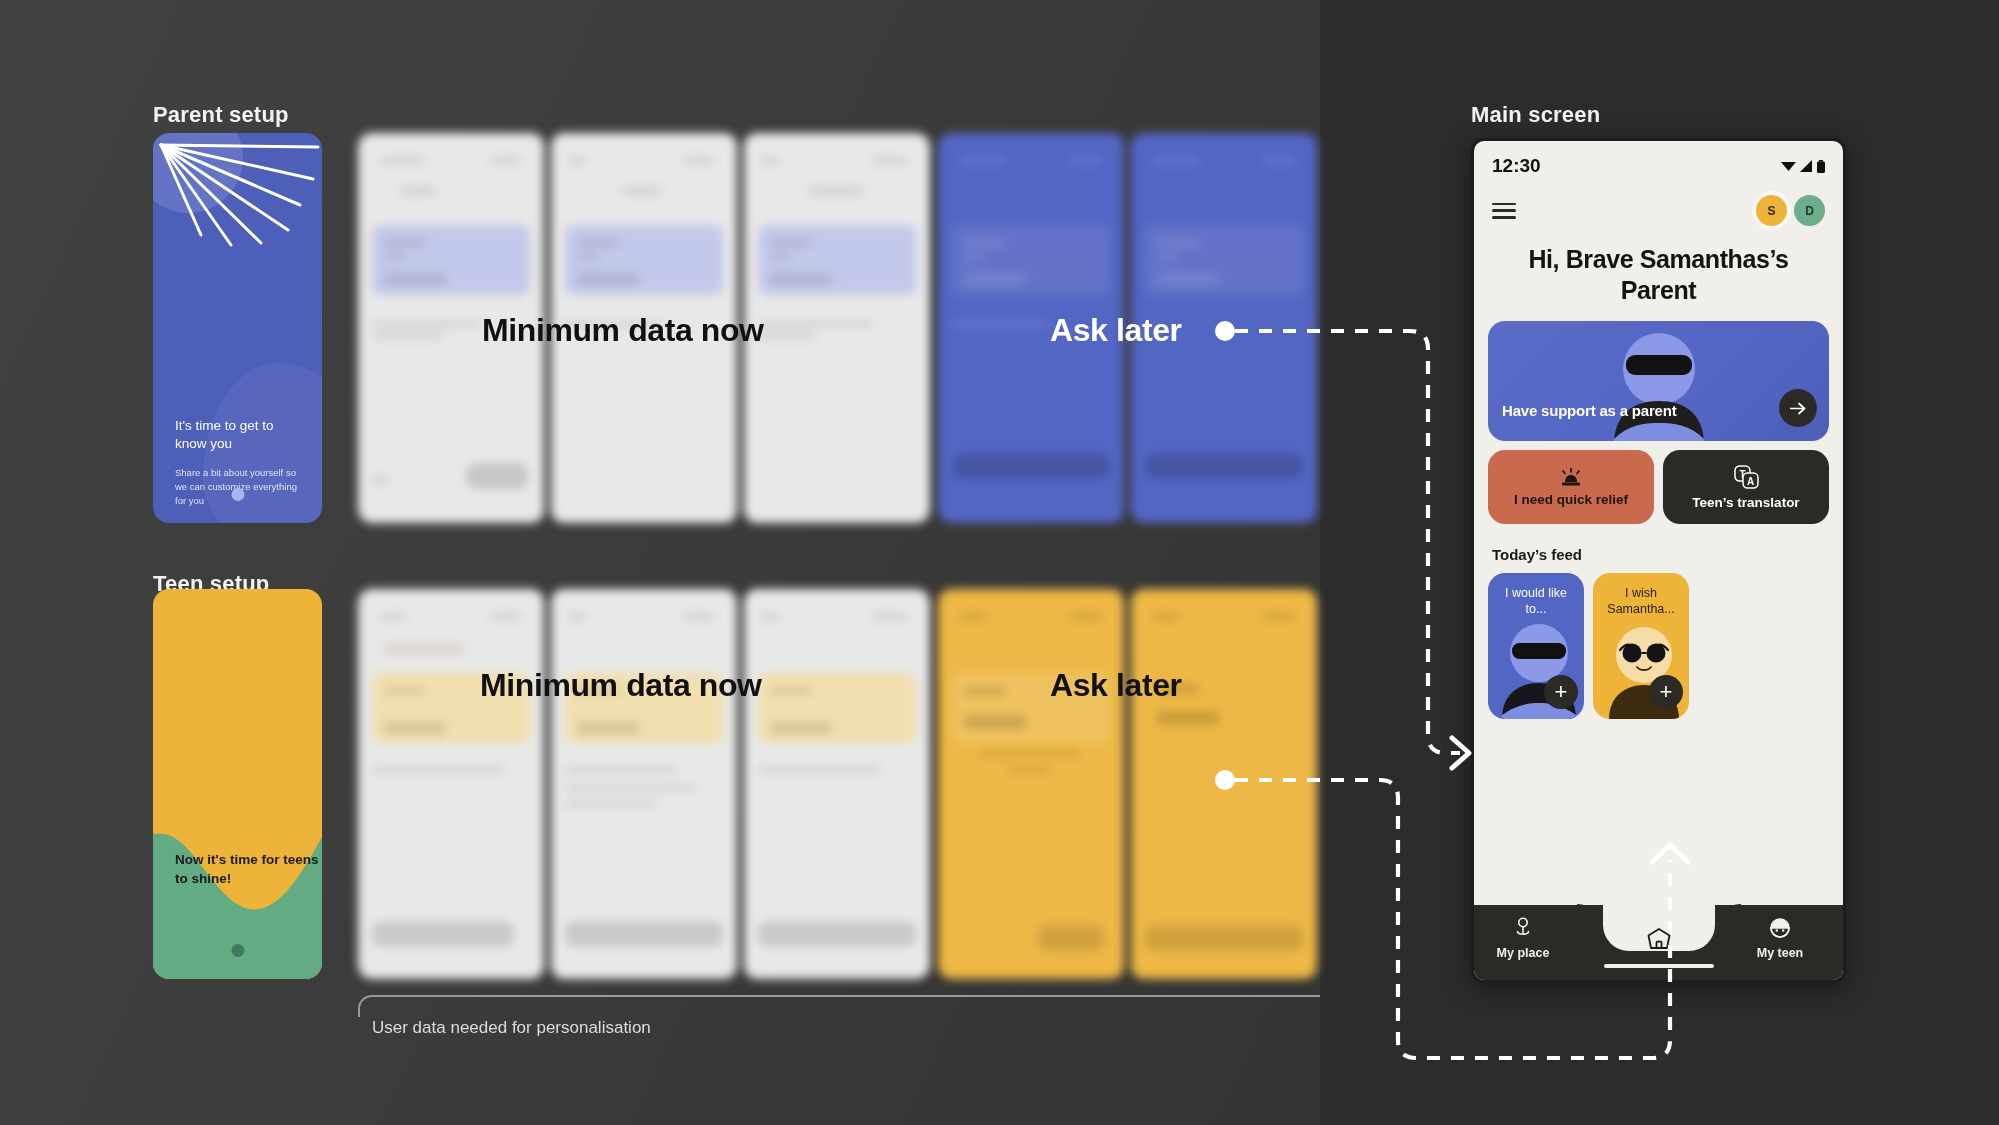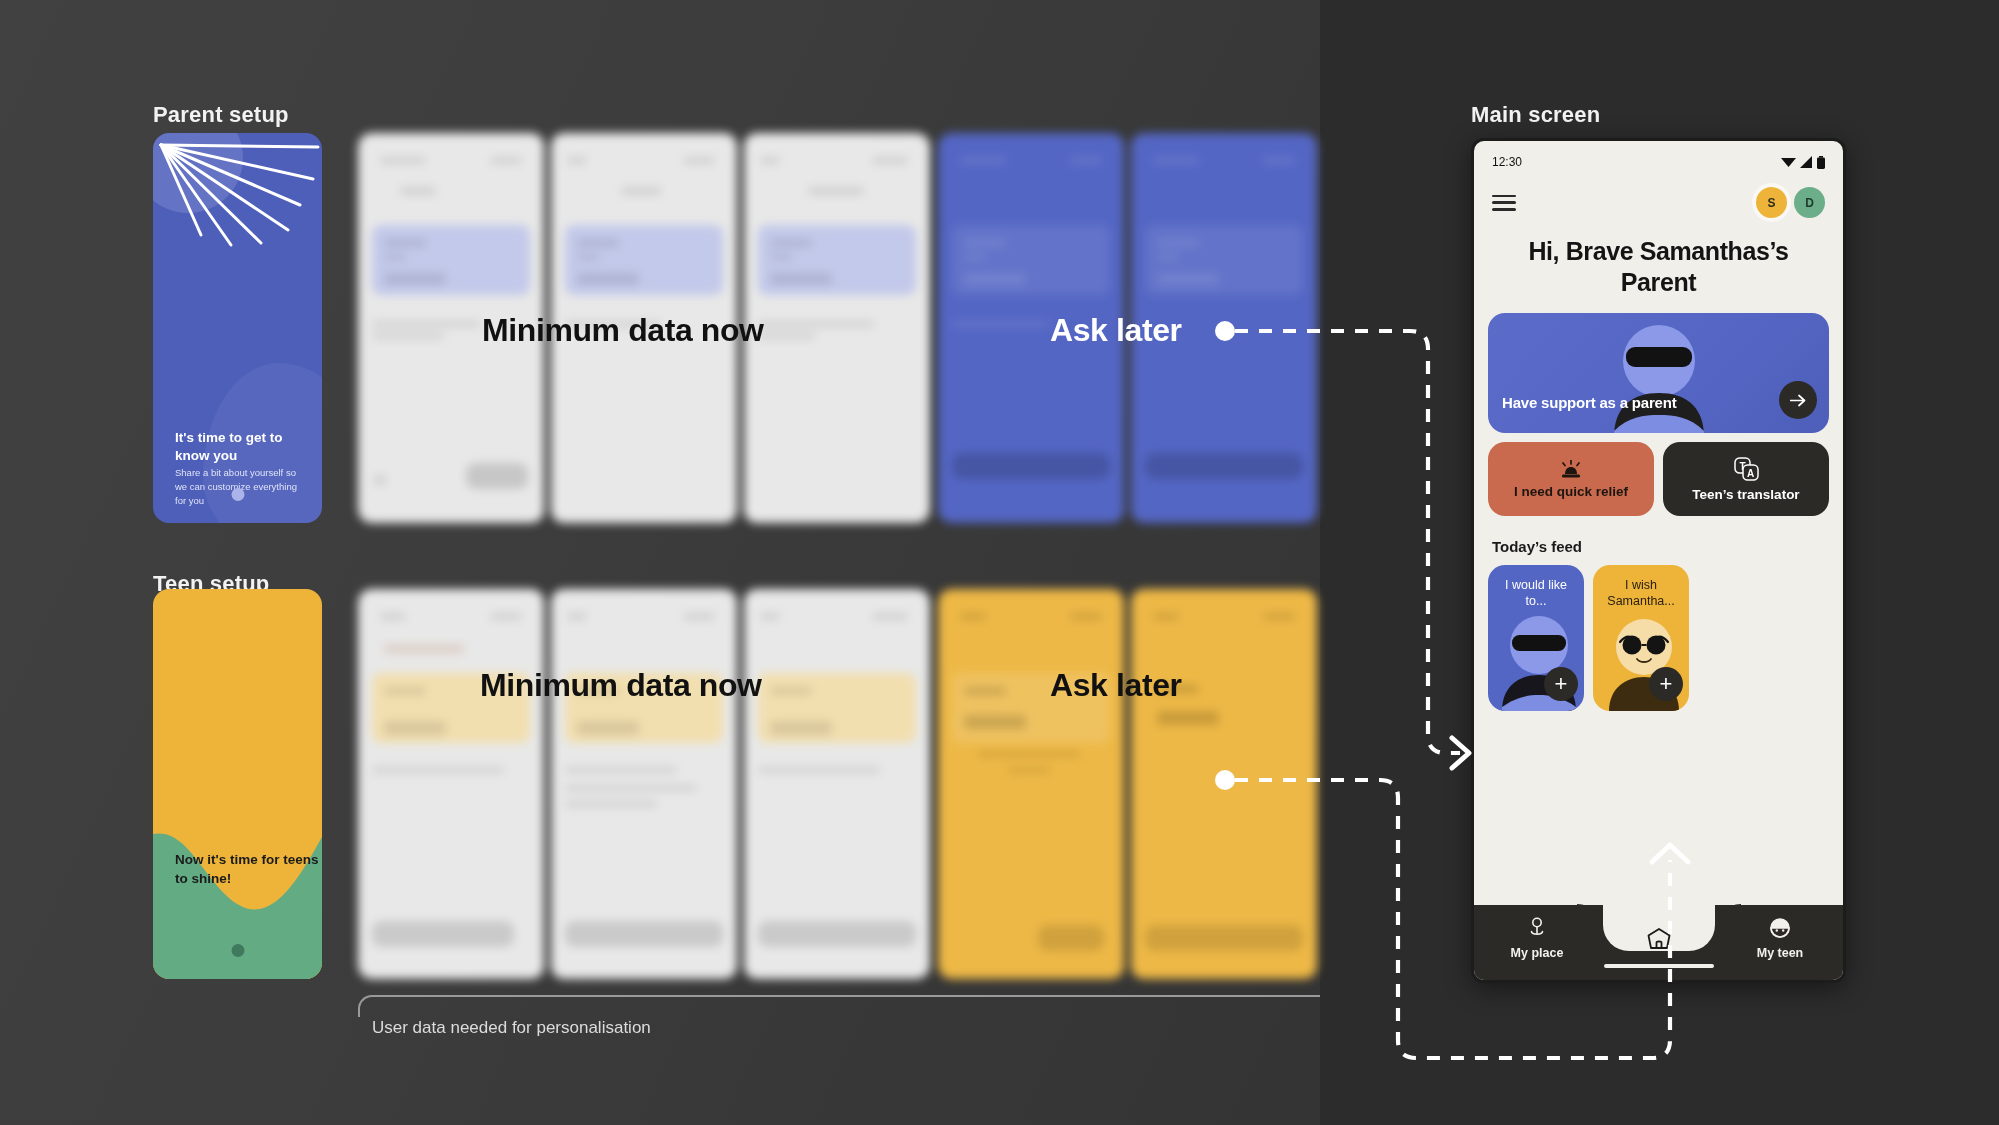--- a/index.html
+++ b/index.html
@@ -43,22 +43,22 @@
   .hero-parent .glow {
     position:absolute; left:-20px; top:-30px; width:110px; height:110px;
     border-radius:50%; background: rgba(255,255,255,0.13);
   }
   .hero-parent .blob {
     position:absolute; left:50px; top:230px; width:150px; height:190px;
     border-radius:50% 50% 45% 55%/ 60% 40% 60% 40%;
     background: rgba(255,255,255,0.05);
   }
   .hero-title-p {
-    position:absolute; left:22px; top:296px; width:130px;
-    color:#fff; font-size:13.5px; font-weight:bold; line-height:1.32;
+    position:absolute; left:22px; top:284px; width:130px;
+    color:#fff; font-size:13.5px; font-weight:normal; line-height:1.32;
   }
   .hero-sub-p {
     position:absolute; left:22px; top:333px; width:135px;
     color:#dfe3f7; font-size:9.5px; line-height:1.45;
   }
   .hero-dot {
     position:absolute; left:50%; transform:translateX(-50%); bottom:22px;
     width:13px; height:13px; border-radius:50%;
   }
   .hero-dot.p { background:#aab4e8; }
@@ -129,21 +129,21 @@
     box-shadow:0 6px 26px rgba(0,0,0,0.45);
   }
   .screen {
     position:relative; width:100%; height:100%;
     background:#f1efe9; border-radius:10px; overflow:hidden;
   }
   .statusbar {
     display:flex; align-items:center; justify-content:space-between;
     padding:14px 18px 2px 18px;
   }
-  .stat-time { font-size:12px; font-weight:normal; color:#111; }
+  .stat-time { font-size:19px; font-weight:bold; color:#111; }
   .stat-icons { display:flex; align-items:center; gap:4px; }
 
   .topbar { display:flex; align-items:center; justify-content:space-between; padding:16px 18px 0 18px; }
   .hamburger { width:24px; height:16px; display:flex; flex-direction:column; justify-content:space-between; }
   .hamburger i { display:block; height:2.2px; background:#2a2a2a; border-radius:2px; }
   .avatars { display:flex; align-items:center; gap:7px; }
   .avatar {
     width:31px; height:31px; border-radius:50%;
     display:flex; align-items:center; justify-content:center;
     font-size:12px; font-weight:bold; color:#2c2c1e;
@@ -228,21 +228,21 @@
     border-bottom-left-radius:26px; border-bottom-right-radius:26px;
   }
   .nav-notch:before, .nav-notch:after {
     content:""; position:absolute; top:0; width:26px; height:26px; background:#2c2a26;
   }
   .nav-notch:before { left:-26px; border-top-right-radius:26px; }
   .nav-notch:after { right:-26px; border-top-left-radius:26px; }
   .nav-item {
     position:absolute; top:12px; width:90px; text-align:center; color:#f3f1eb;
   }
-  .nav-item.left { left:18px; }
+  .nav-item.left { left:4px; }
   .nav-item.right { right:18px; }
   .nav-item .lbl { font-size:12.5px; font-weight:600; margin-top:3px; }
   .home-icon { position:absolute; left:50%; transform:translateX(-50%); top:22px; }
   .home-bar {
     position:absolute; left:50%; transform:translateX(-50%); bottom:12px;
     width:110px; height:4px; border-radius:3px; background:#f1efe9;
   }
 
   
   .connectors { position:absolute; left:0; top:0; width:1999px; height:1125px; pointer-events:none; }

